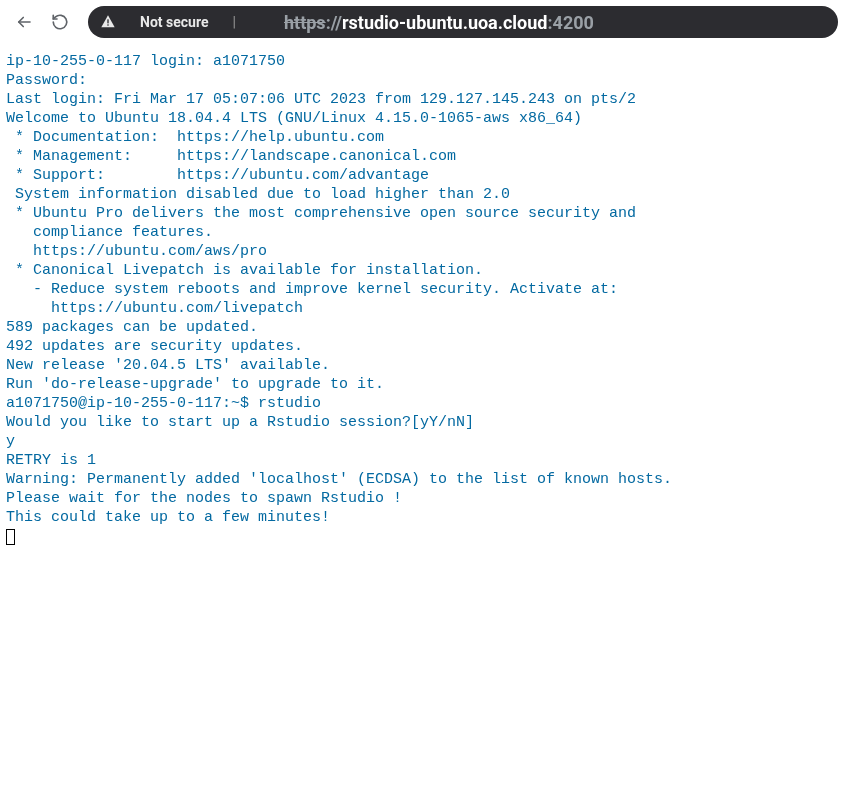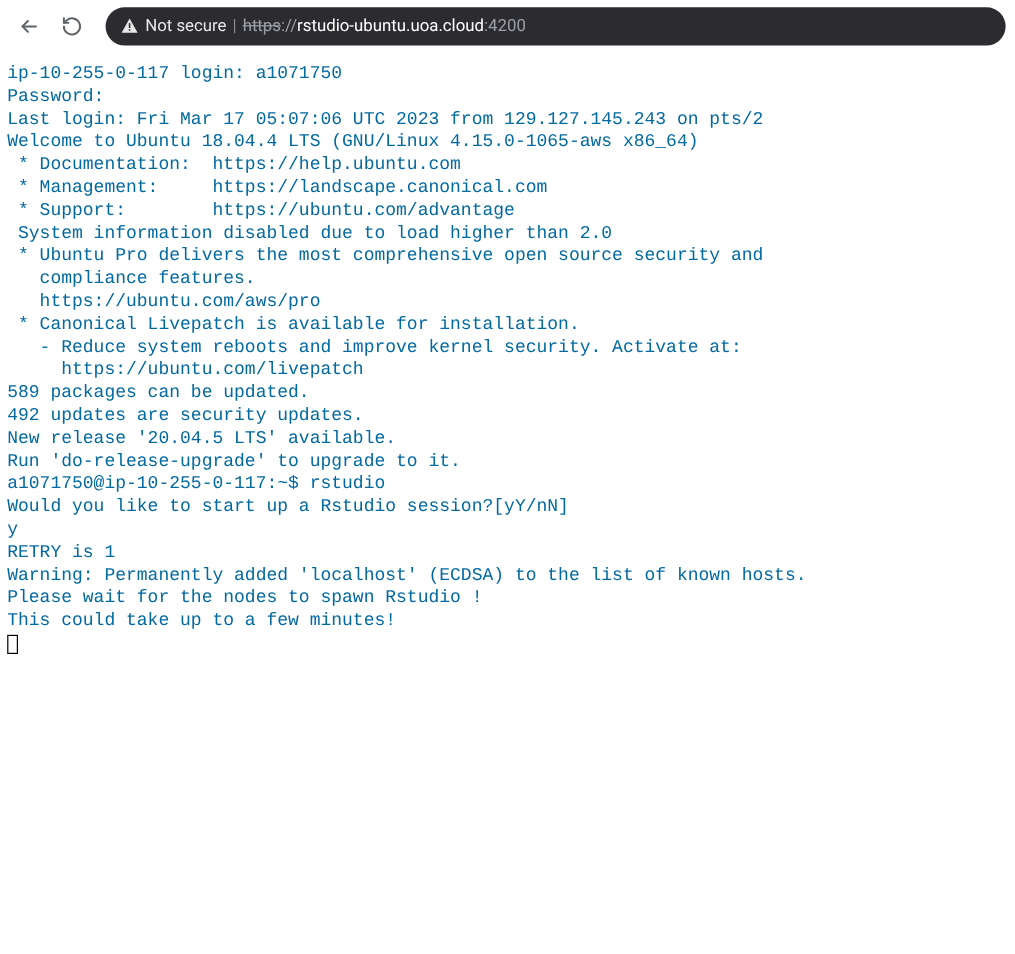--- a/index.html
+++ b/index.html
@@ -30,42 +30,44 @@
     }
     .address-bar {
       flex: 1;
       margin-left: 8px;
       background: #2c2c30;
       border-radius: 18px;
       height: 32px;
       display: flex;
       align-items: center;
       padding: 0 12px;
-      gap: 5px;
+      gap: 24px;
       color: #e8e8e8;
       font-size: 14px;
       overflow: hidden;
+      font-weight: bold;
     }
     .warning-icon {
       display: inline-flex;
       align-items: center;
       color: #e8e8e8;
     }
     .not-secure {
       color: #e8e8e8;
       font-size: 14px;
     }
     .separator {
       color: #8a8a8a;
       font-size: 14px;
     }
     .url {
       color: #e8e8e8;
-      font-size: 14px;
+      font-size: 18px;
       white-space: nowrap;
+      margin-left: 24px;
     }
     .url .strike {
       text-decoration: line-through;
       color: #9aa0a6;
     }
     .url .host {
       color: #ffffff;
     }
     .url .rest {
       color: #9aa0a6;

